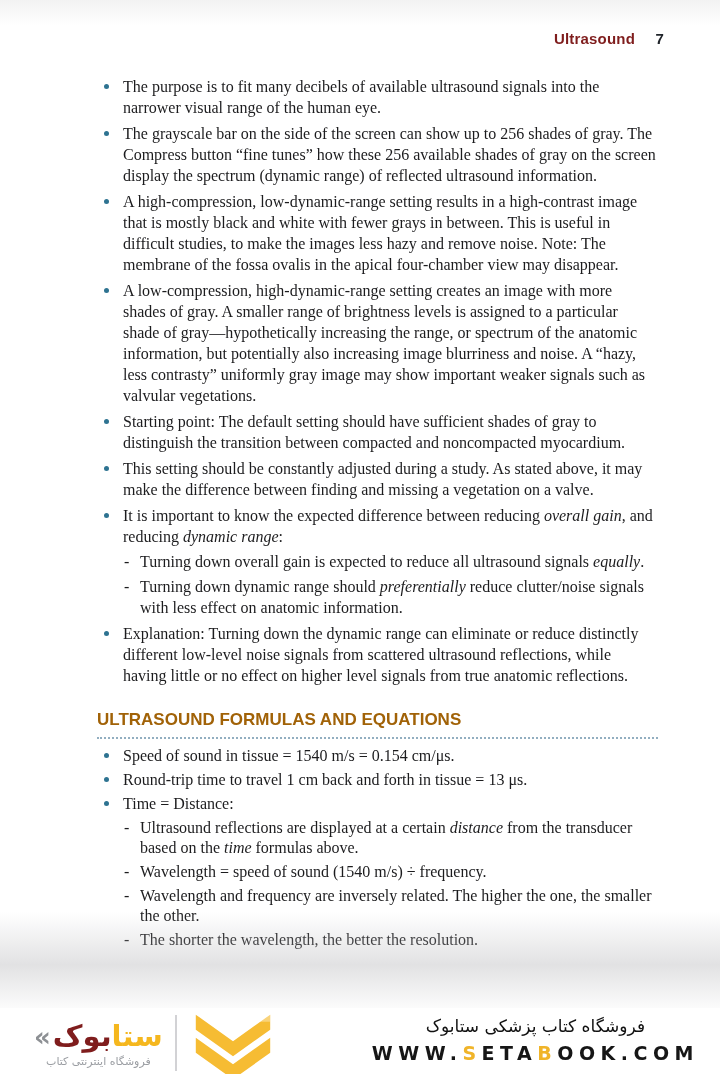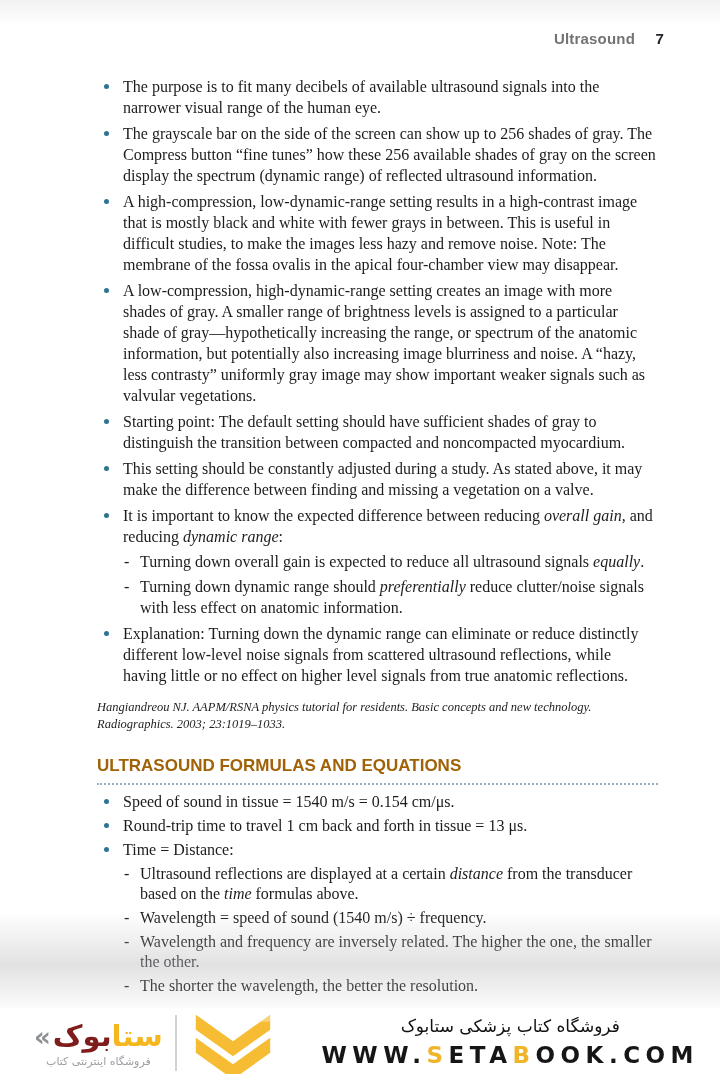--- a/index.html
+++ b/index.html
@@ -15,21 +15,21 @@
     position:absolute; left:0; top:0; width:720px; height:26px;
     background:linear-gradient(to bottom, rgba(205,205,205,0.25), rgba(255,255,255,0));
     pointer-events:none;
   }
   
   .running-head {
     position:absolute; top:30px; right:56px;
     font-family:"Liberation Sans", sans-serif;
     font-weight:bold; font-size:15px; letter-spacing:0.2px;
   }
-  .running-head .chapter { color:#737373; }
+  .running-head .chapter { color:#7f1d1d; }
   .running-head .pagenum { color:#20242a; margin-left:16px; }
 
   
   .content {
     position:absolute; left:97px; top:76px; width:561px;
     font-size:16px; line-height:21px;
   }
   .bullet-item { position:relative; padding-left:26px; margin-bottom:5px;font-family:Liberation Serif, serif; }
   .bullet-dot {
     position:absolute; left:7px; top:8px; width:5px; height:5px;
@@ -90,21 +90,21 @@
   .logo-divider { width:2px; height:56px; background:#d2d2d5; margin:0 10px 0 2px; }
   .emblem { width:92px; height:62px; }
 
   .footer-right { position:absolute; right:21px; top:6px; text-align:center; }
   .store-title {
     font-family:"DejaVu Sans", sans-serif;
     font-size:17px; color:#111111; direction:rtl; line-height:24px;
   }
   .site-url {
     font-family:"DejaVu Sans", sans-serif;
-    font-weight:bold; font-size:23px; letter-spacing:5.5px;
+    font-weight:bold; font-size:19px; letter-spacing:5.5px;
     color:#161616; margin-top:4px; white-space:nowrap;
   }
   .url-accent { color:#f0b429; }
 </style>
 </head>
 <body>
 
 <div class="top-shade"></div>
 
 <div class="running-head">
@@ -117,21 +117,20 @@
       <div class="bullet-item"><span class="bullet-dot"></span><span><span>The purpose is to fit many decibels of available ultrasound signals into the narrower visual range of the human eye.</span></span></div>
       <div class="bullet-item"><span class="bullet-dot"></span><span><span>The grayscale bar on the side of the screen can show up to 256 shades of gray. The Compress button “fine tunes” how these 256 available shades of gray on the screen display the spectrum (dynamic range) of reflected ultrasound information.</span></span></div>
       <div class="bullet-item"><span class="bullet-dot"></span><span><span>A high-compression, low-dynamic-range setting results in a high-contrast image that is mostly black and white with fewer grays in between. This is useful in difficult studies, to make the images less hazy and remove noise. Note: The membrane of the fossa ovalis in the apical four-chamber view may disappear.</span></span></div>
       <div class="bullet-item"><span class="bullet-dot"></span><span><span>A low-compression, high-dynamic-range setting creates an image with more shades of gray. A smaller range of brightness levels is assigned to a particular shade of gray—hypothetically increasing the range, or spectrum of the anatomic information, but potentially also increasing image blurriness and noise. A “hazy, less contrasty” uniformly gray image may show important weaker signals such as valvular vegetations.</span></span></div>
       <div class="bullet-item"><span class="bullet-dot"></span><span><span>Starting point: The default setting should have sufficient shades of gray to distinguish the transition between compacted and noncompacted myocardium.</span></span></div>
       <div class="bullet-item"><span class="bullet-dot"></span><span><span>This setting should be constantly adjusted during a study. As stated above, it may make the difference between finding and missing a vegetation on a valve.</span></span></div>
       <div class="bullet-item"><span class="bullet-dot"></span><span><span>It is important to know the expected difference between reducing </span><em>overall gain</em><span>, and reducing </span><em>dynamic range</em><span>:</span></span><div class="sub-item"><span class="sub-dash">-</span><span><span>Turning down overall gain is expected to reduce all ultrasound signals </span><em>equally</em><span>.</span></span></div><div class="sub-item"><span class="sub-dash">-</span><span><span>Turning down dynamic range should </span><em>preferentially</em><span> reduce clutter/noise signals with less effect on anatomic information.</span></span></div></div>
       <div class="bullet-item"><span class="bullet-dot"></span><span><span>Explanation: Turning down the dynamic range can eliminate or reduce distinctly different low-level noise signals from scattered ultrasound reflections, while having little or no effect on higher level signals from true anatomic reflections.</span></span></div>
     </div>
 
-  <p class="citation">Hangiandreou NJ. AAPM/RSNA physics tutorial for residents. Basic concepts and new technology. Radiographics. 2003; 23:1019–1033.</p>
 
   <h2 class="section-title">ULTRASOUND FORMULAS AND EQUATIONS</h2>
 
   <div id="bullets-formulas" class="formulas">
       <div class="bullet-item"><span class="bullet-dot"></span><span><span>Speed of sound in tissue = 1540 m/s = 0.154 cm/μs.</span></span></div>
       <div class="bullet-item"><span class="bullet-dot"></span><span><span>Round-trip time to travel 1 cm back and forth in tissue = 13 μs.</span></span></div>
       <div class="bullet-item"><span class="bullet-dot"></span><span><span>Time = Distance:</span></span><div class="sub-item"><span class="sub-dash">-</span><span><span>Ultrasound reflections are displayed at a certain </span><em>distance</em><span> from the transducer based on the </span><em>time</em><span> formulas above.</span></span></div><div class="sub-item"><span class="sub-dash">-</span><span><span>Wavelength = speed of sound (1540 m/s) ÷ frequency.</span></span></div><div class="sub-item"><span class="sub-dash">-</span><span><span>Wavelength and frequency are inversely related. The higher the one, the smaller the other.</span></span></div><div class="sub-item"><span class="sub-dash">-</span><span><span>The shorter the wavelength, the better the resolution.</span></span></div></div>
     </div>
 </div>
 

